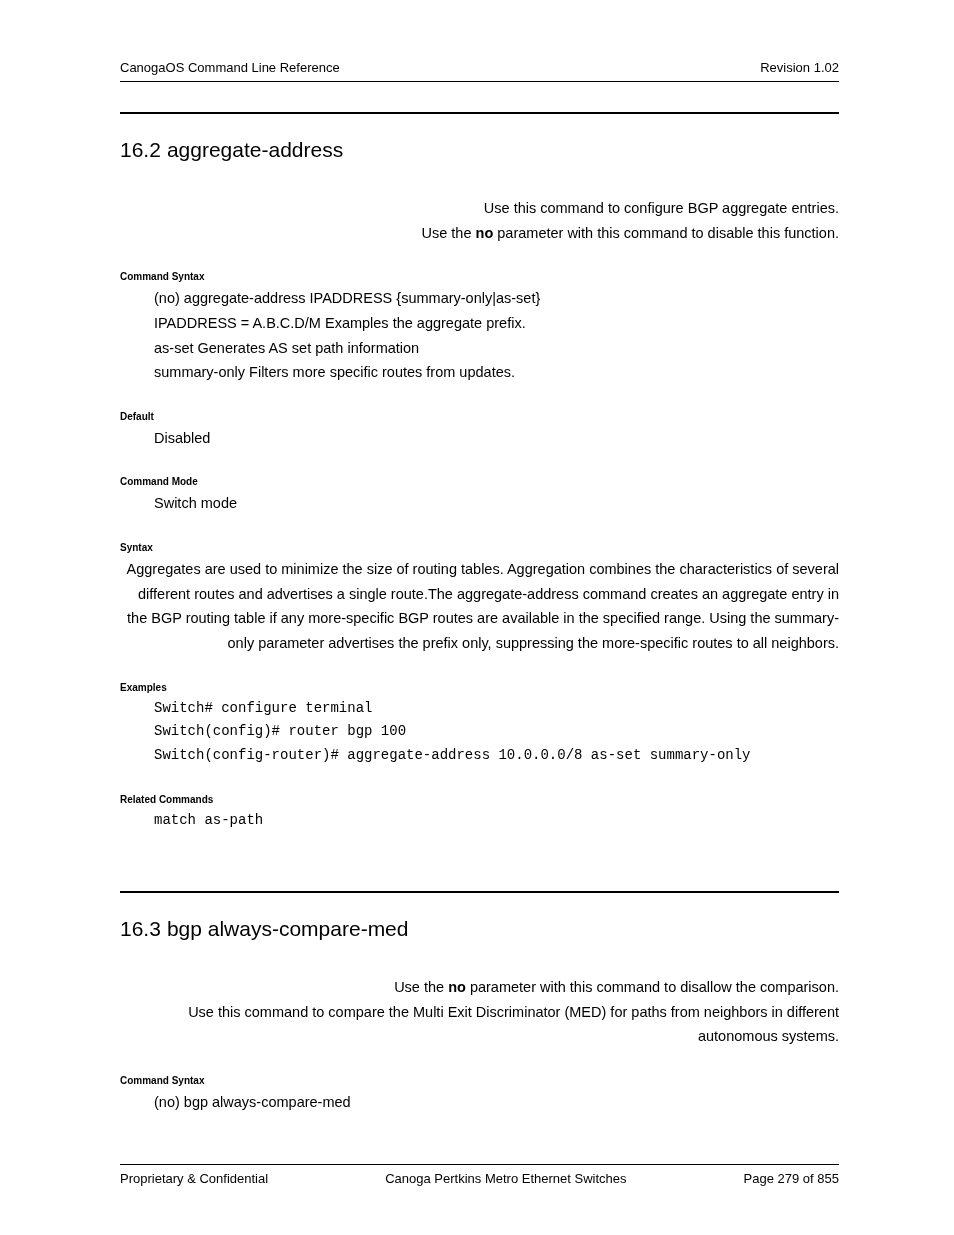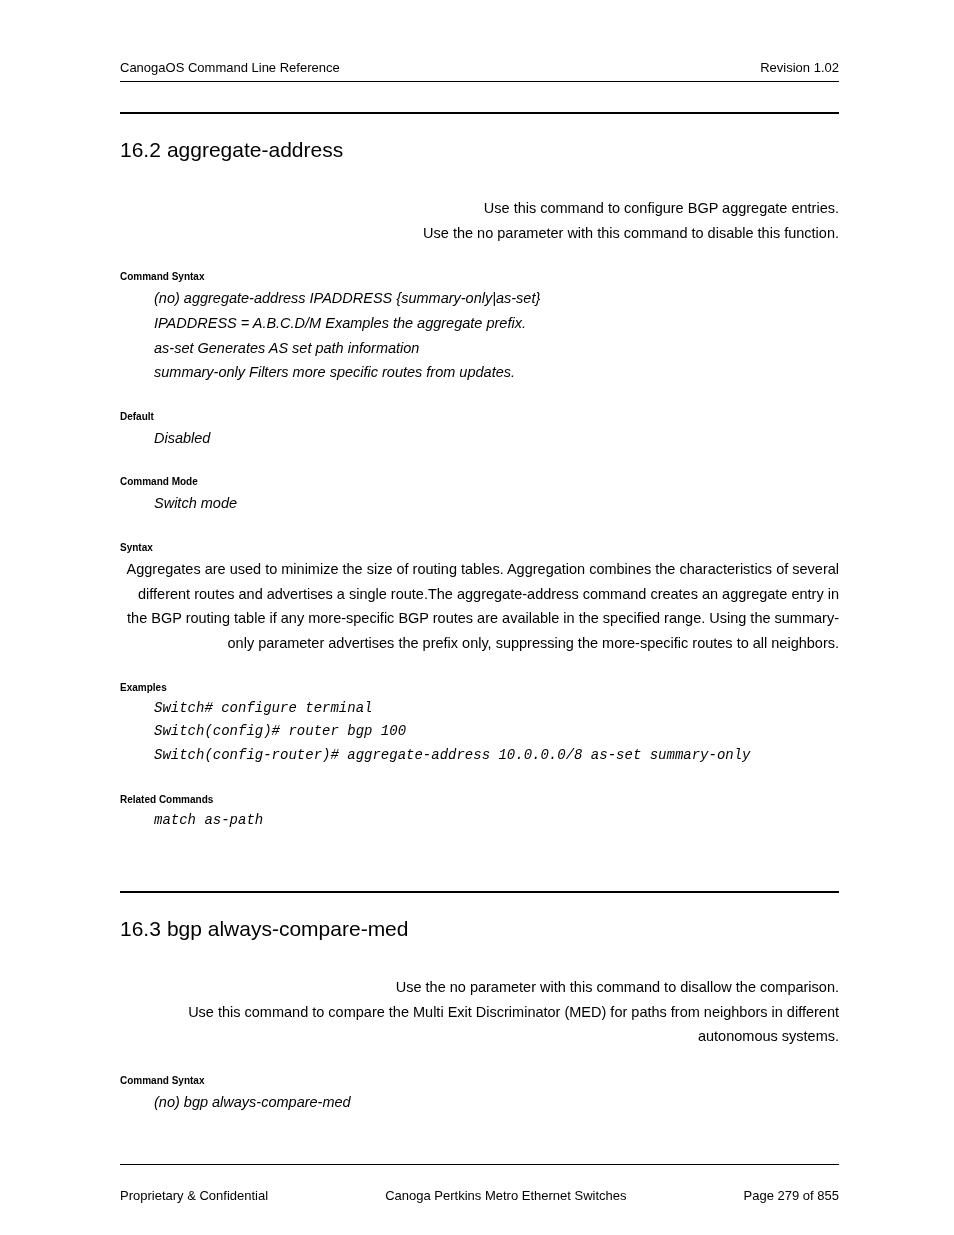--- a/index.html
+++ b/index.html
@@ -50,42 +50,41 @@
   }
   .sub-head {
     font-size: 10px;
     font-weight: bold;
     margin-bottom: 4px;
   }
   .indent-block {
     padding-left: 34px;
     font-size: 14.5px;
     line-height: 1.7;
-    font-style: italic;
   }
   .mono {
     font-family: "Courier New", Courier, monospace;
     font-size: 14px;
     line-height: 1.7;
   }
   .section-gap {
     height: 26px;
   }
   .section-gap-lg {
     height: 40px;
   }
   .footer-row {
     display: flex;
     justify-content: space-between;
     font-size: 13px;
     border-top: 1px solid #000;
-    padding-top: 23px;
+    padding-top: 6px;
     margin-top: 50px;
   }
-  b { font-weight: normal; }
+  b { font-weight: bold; }
 </style>
 </head>
 <body>
 
 <div class="page">
 
   <div class="header-row">
     <span>CanogaOS Command Line Reference</span>
     <span>Revision 1.02</span>
   </div>

